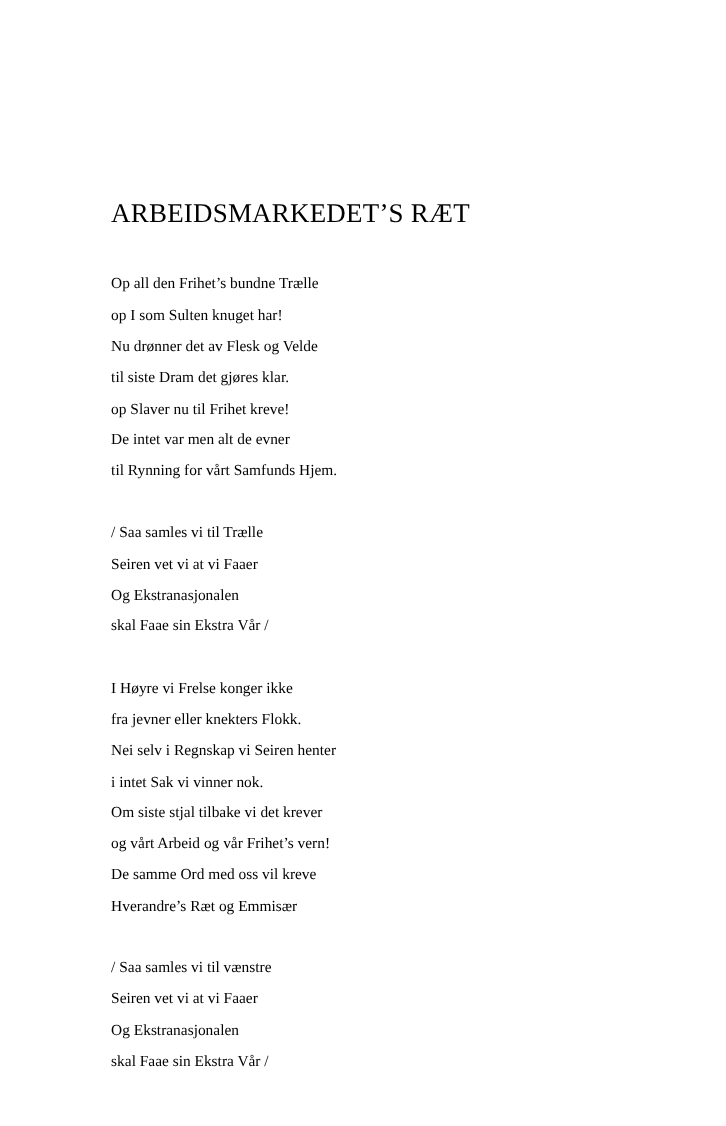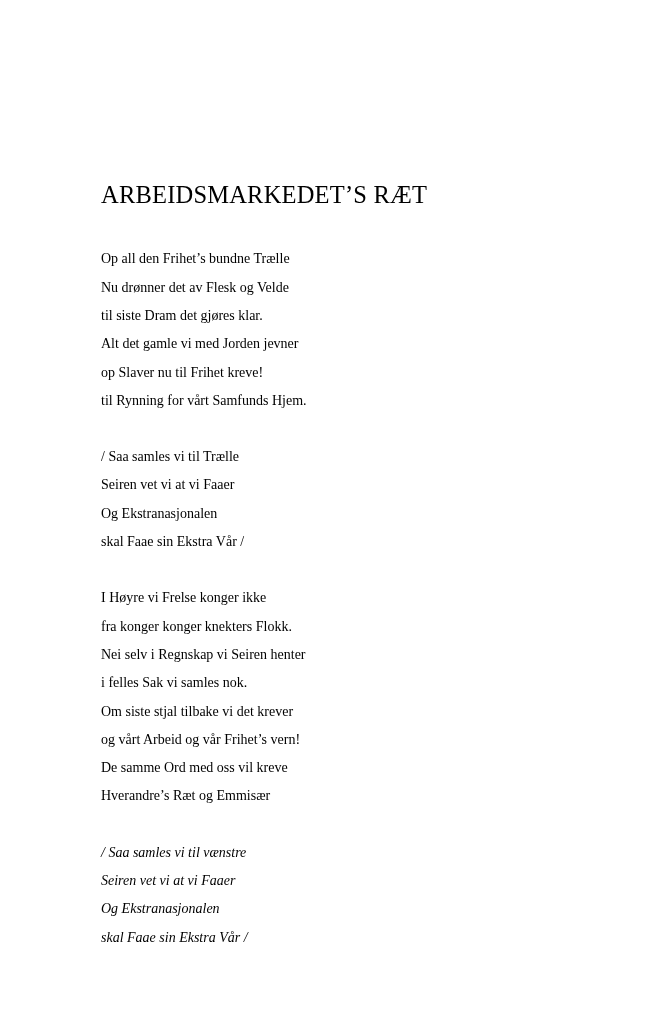--- a/index.html
+++ b/index.html
@@ -27,56 +27,56 @@
     letter-spacing: 0.2px;
     margin: 0 0 36px 0;
     font-weight: normal;
     white-space: nowrap;
   }
   .stanza {
     margin: 0 0 28px 0;
   }
   .stanza:last-child {
     margin-bottom: 12px;
-    font-style: italic;
   }
   .line {
     font-size: 14px;
     line-height: 28.3px;
     white-space: pre;
   }
 </style>
 </head>
 <body>
 
 <div class="page">
 
   <h1 class="doc-title">ARBEIDSMARKEDET’S RÆT</h1>
 
   <div class="stanza">
     <div class="line">Op all den Frihet’s bundne Trælle</div>
+    <div class="line">op I som Sulten knuget har!</div>
     <div class="line">Nu drønner det av Flesk og Velde</div>
     <div class="line">til siste Dram det gjøres klar.</div>
-    <div class="line">Alt det gamle vi med Jorden jevner</div>
     <div class="line">op Slaver nu til Frihet kreve!</div>
+    <div class="line">De intet var men alt de evner</div>
     <div class="line">til Rynning for vårt Samfunds Hjem.</div>
   </div>
 
   <div class="stanza">
     <div class="line">/ Saa samles vi til Trælle</div>
     <div class="line">Seiren vet vi at vi Faaer</div>
     <div class="line">Og Ekstranasjonalen</div>
     <div class="line">skal Faae sin Ekstra Vår /</div>
   </div>
 
   <div class="stanza">
     <div class="line">I Høyre vi Frelse konger ikke</div>
-    <div class="line">fra konger konger knekters Flokk.</div>
+    <div class="line">fra jevner eller knekters Flokk.</div>
     <div class="line">Nei selv i Regnskap vi Seiren henter</div>
-    <div class="line">i felles Sak vi samles nok.</div>
+    <div class="line">i intet Sak vi vinner nok.</div>
     <div class="line">Om siste stjal tilbake vi det krever</div>
     <div class="line">og vårt Arbeid og vår Frihet’s vern!</div>
     <div class="line">De samme Ord med oss vil kreve</div>
     <div class="line">Hverandre’s Ræt og Emmisær</div>
   </div>
 
   <div class="stanza">
     <div class="line">/ Saa samles vi til vænstre</div>
     <div class="line">Seiren vet vi at vi Faaer</div>
     <div class="line">Og Ekstranasjonalen</div>

